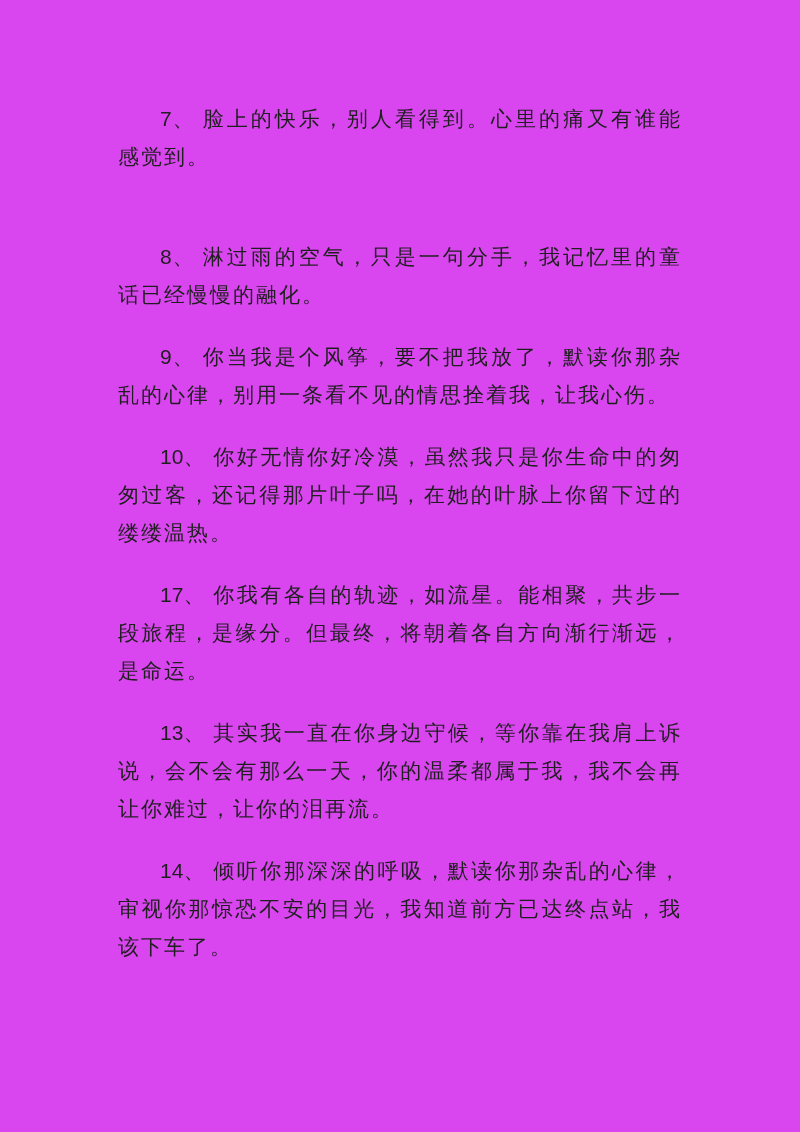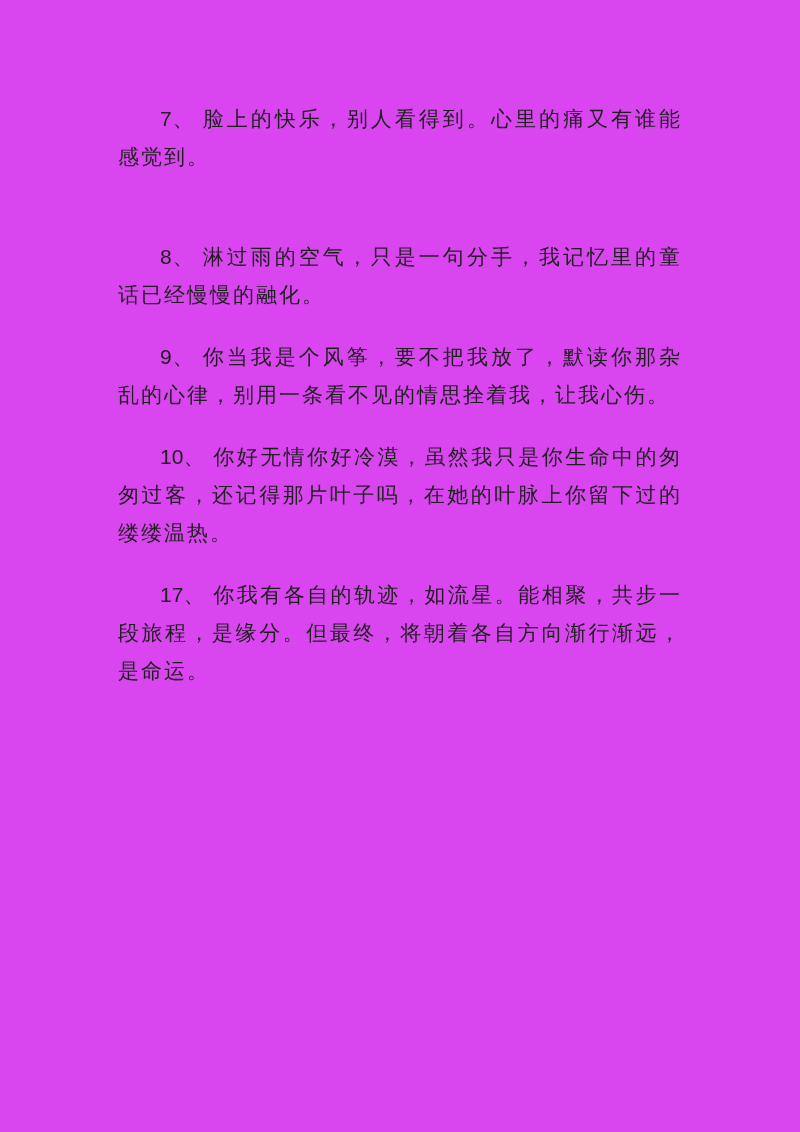--- a/index.html
+++ b/index.html
@@ -41,16 +41,18 @@
 
     <p class="para"><span class="num">8、</span><span class="txt">淋过雨的空气，只是一句分手，我记忆里的童话已经慢慢的融化。</span></p>
 
     <p class="para"><span class="num">9、</span><span class="txt">你当我是个风筝，要不把我放了，默读你那杂乱的心律，别用一条看不见的情思拴着我，让我心伤。</span></p>
 
     <p class="para"><span class="num">10、</span><span class="txt">你好无情你好冷漠，虽然我只是你生命中的匆匆过客，还记得那片叶子吗，在她的叶脉上你留下过的缕缕温热。</span></p>
 
     <p class="para"><span class="num">17、</span><span class="txt">你我有各自的轨迹，如流星。能相聚，共步一段旅程，是缘分。但最终，将朝着各自方向渐行渐远，是命运。</span></p>
 
 
+    <p class="para"><span class="num">13、</span><span class="txt">其实我一直在你身边守候，等你靠在我肩上诉说，会不会有那么一天，你的温柔都属于我，我不会再让你难过，让你的泪再流。</span></p>
 
+    <p class="para"><span class="num">14、</span><span class="txt">倾听你那深深的呼吸，默读你那杂乱的心律，审视你那惊恐不安的目光，我知道前方已达终点站，我该下车了。</span></p>
 
   </div>
 </div>
 
 </body></html>

